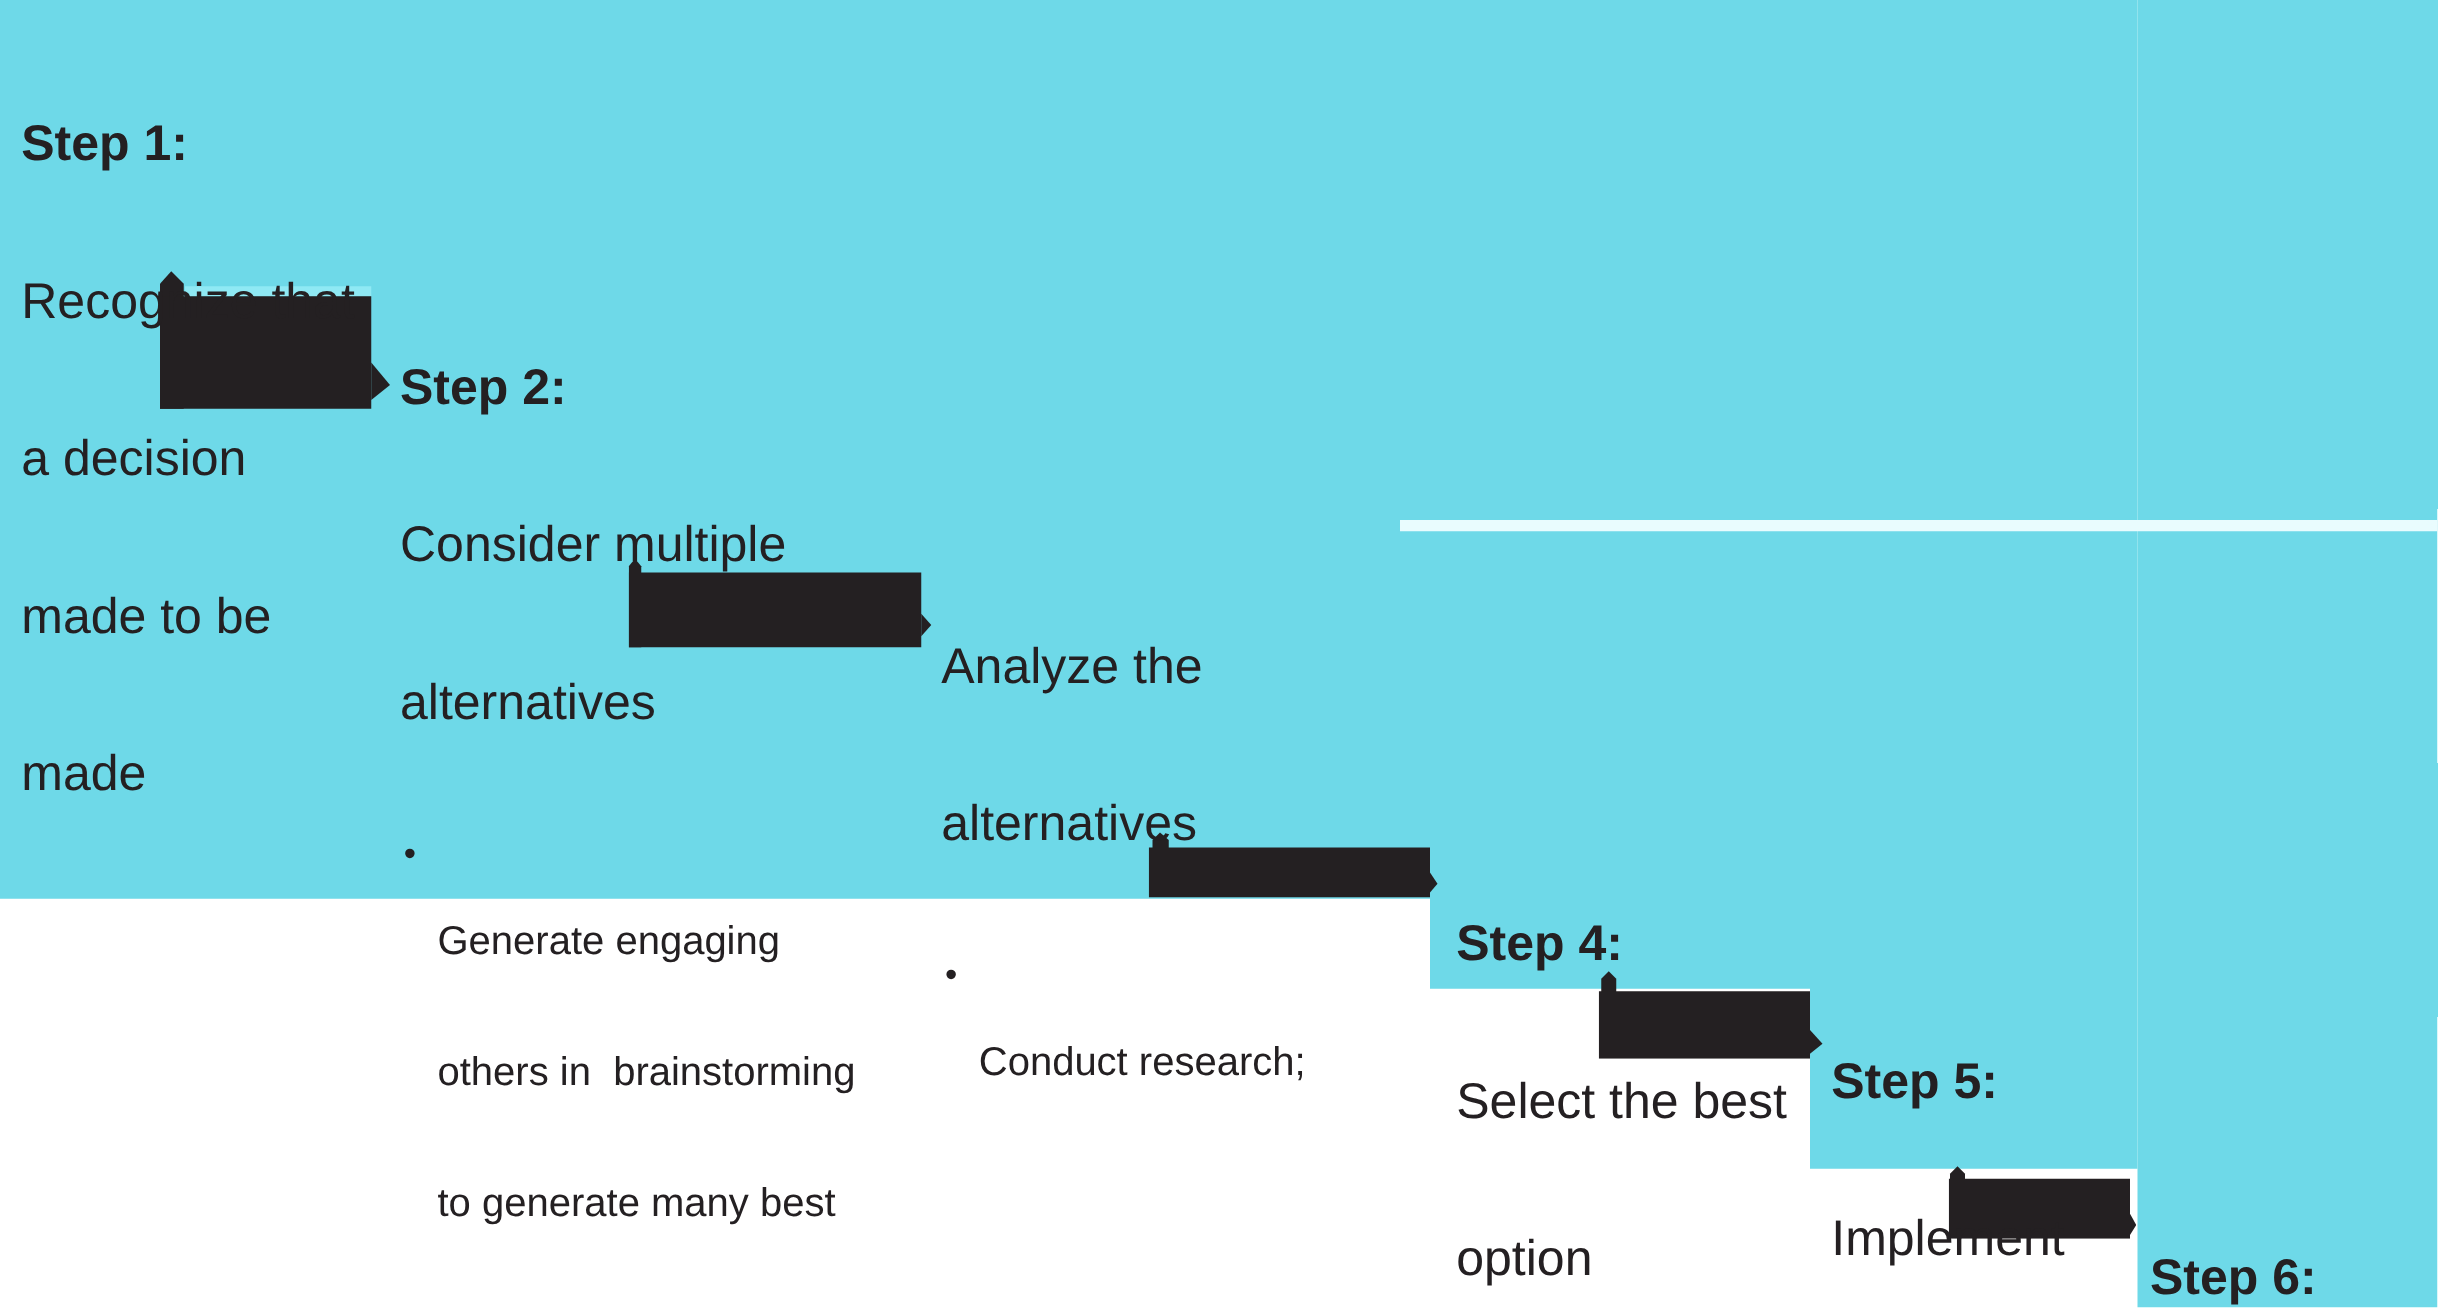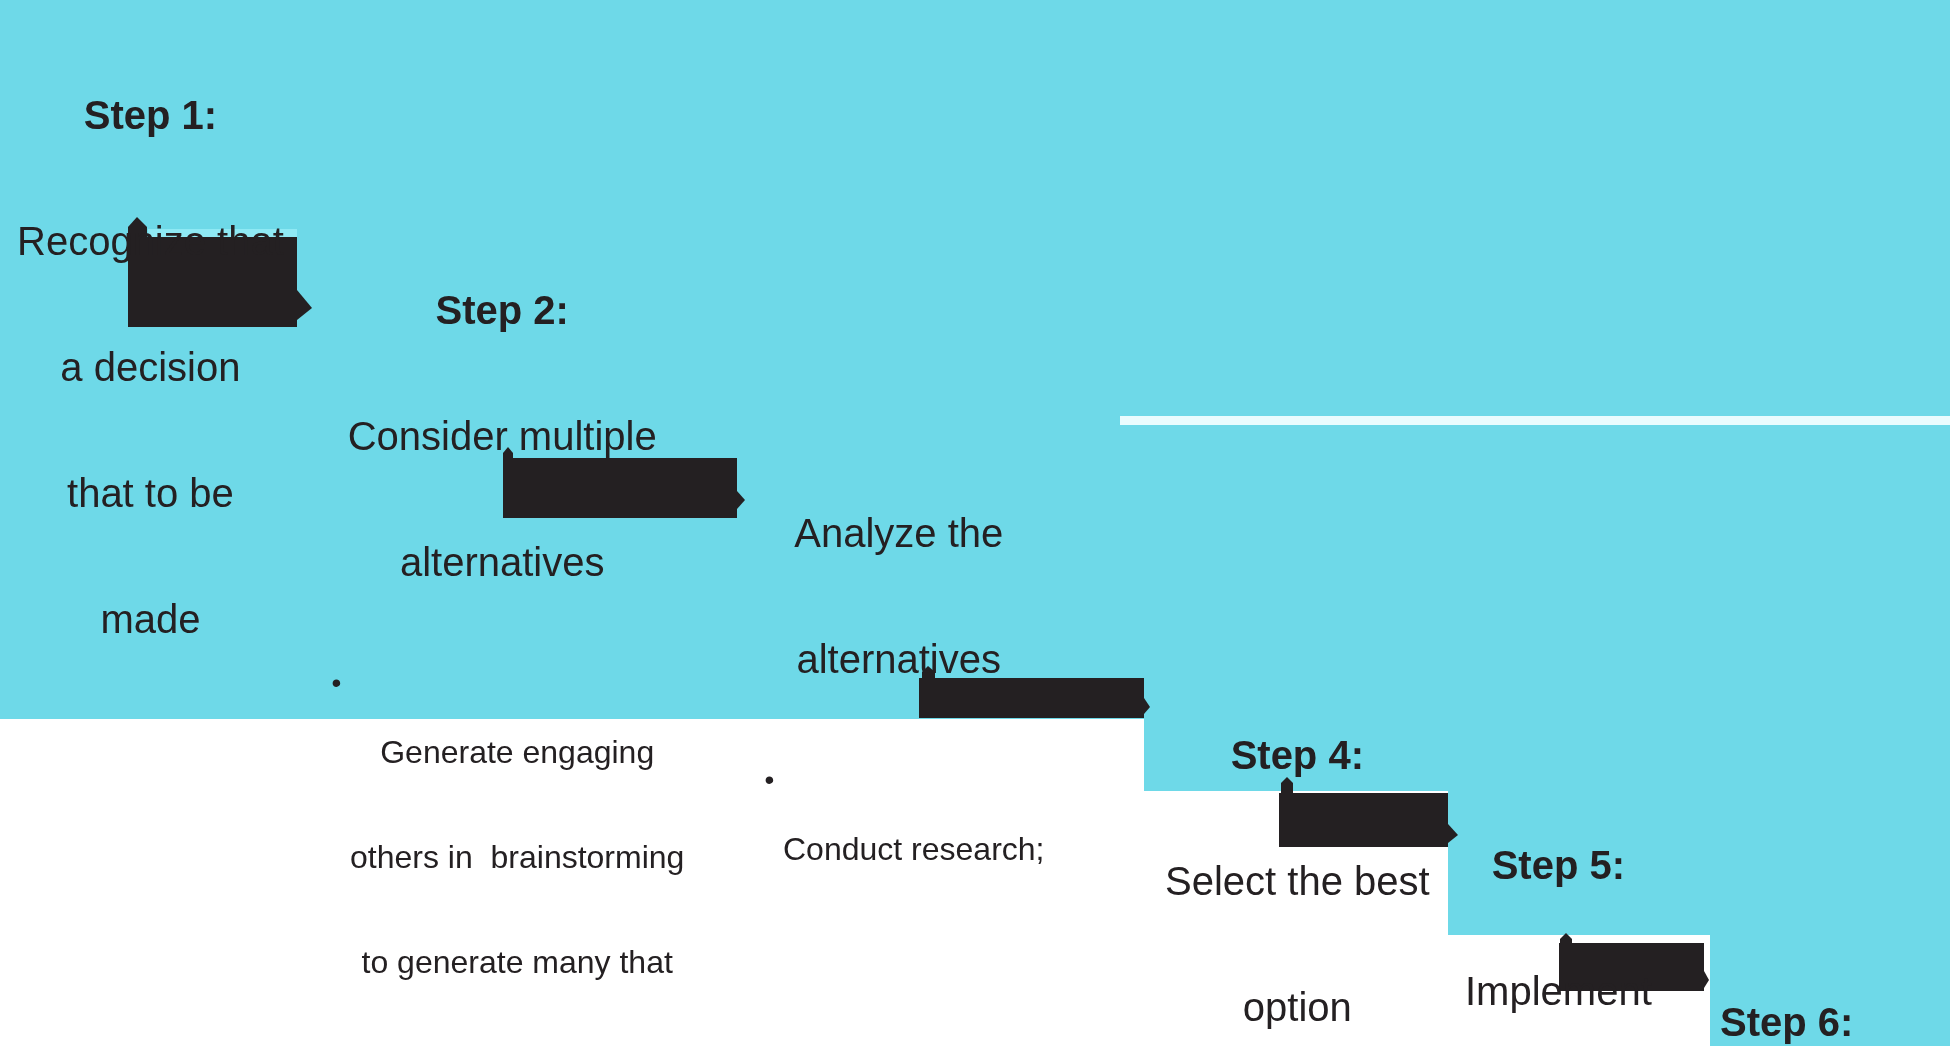--- a/index.html
+++ b/index.html
@@ -41,21 +41,20 @@
   }
   svg.arrow { position: absolute; display: block; }
   svg.arrow polygon, svg.arrow rect { fill: var(--dark); }
 
   .step {
     position: absolute;
     color: var(--text);
     font-size: 40px;
     line-height: 42px;
     white-space: pre;
-    text-align: center;
   }
   .step .title { font-weight: bold; }
   .bullets {
     display: flex;
     margin-top: -2px;
     font-size: 32px;
     line-height: 35px;
   }
   .bullets .dot {
     flex: 0 0 30px;
@@ -106,34 +105,34 @@
   <svg class="arrow" style="left:1559px; top:928px" width="150" height="63" viewBox="0 0 150 63">
     <polygon points="1,20 1,11 7,5 13,11 13,20"></polygon>
     <rect x="0" y="15" width="145" height="48"></rect>
     <polygon points="145,43 150,52 145,60"></polygon>
   </svg>
 
   <div class="step" style="left:17px; top:10px">
     <div class="title">Step 1:</div>
     <div class="line">Recognize that</div>
     <div class="line">a decision</div>
-    <div class="line">that to be</div>
+    <div class="line">made to be</div>
     <div class="line">made</div>
   </div>
 
   <div class="step" style="left:320px; top:205px">
     <div class="title">Step 2:</div>
     <div class="line">Consider multiple</div>
     <div class="line">alternatives</div>
     <div class="bullets">
       <span class="dot">•</span>
       <div class="blines">
         <div class="bline">Generate engaging</div>
         <div class="bline">others in  brainstorming</div>
-        <div class="bline">to generate many that</div>
+        <div class="bline">to generate many best</div>
       </div>
     </div>
   </div>
 
   <div class="step" style="left:753px; top:428px">
     <div class="line">Analyze the</div>
     <div class="line">alternatives</div>
     <div class="bullets">
       <span class="dot">•</span>
       <div class="blines">

